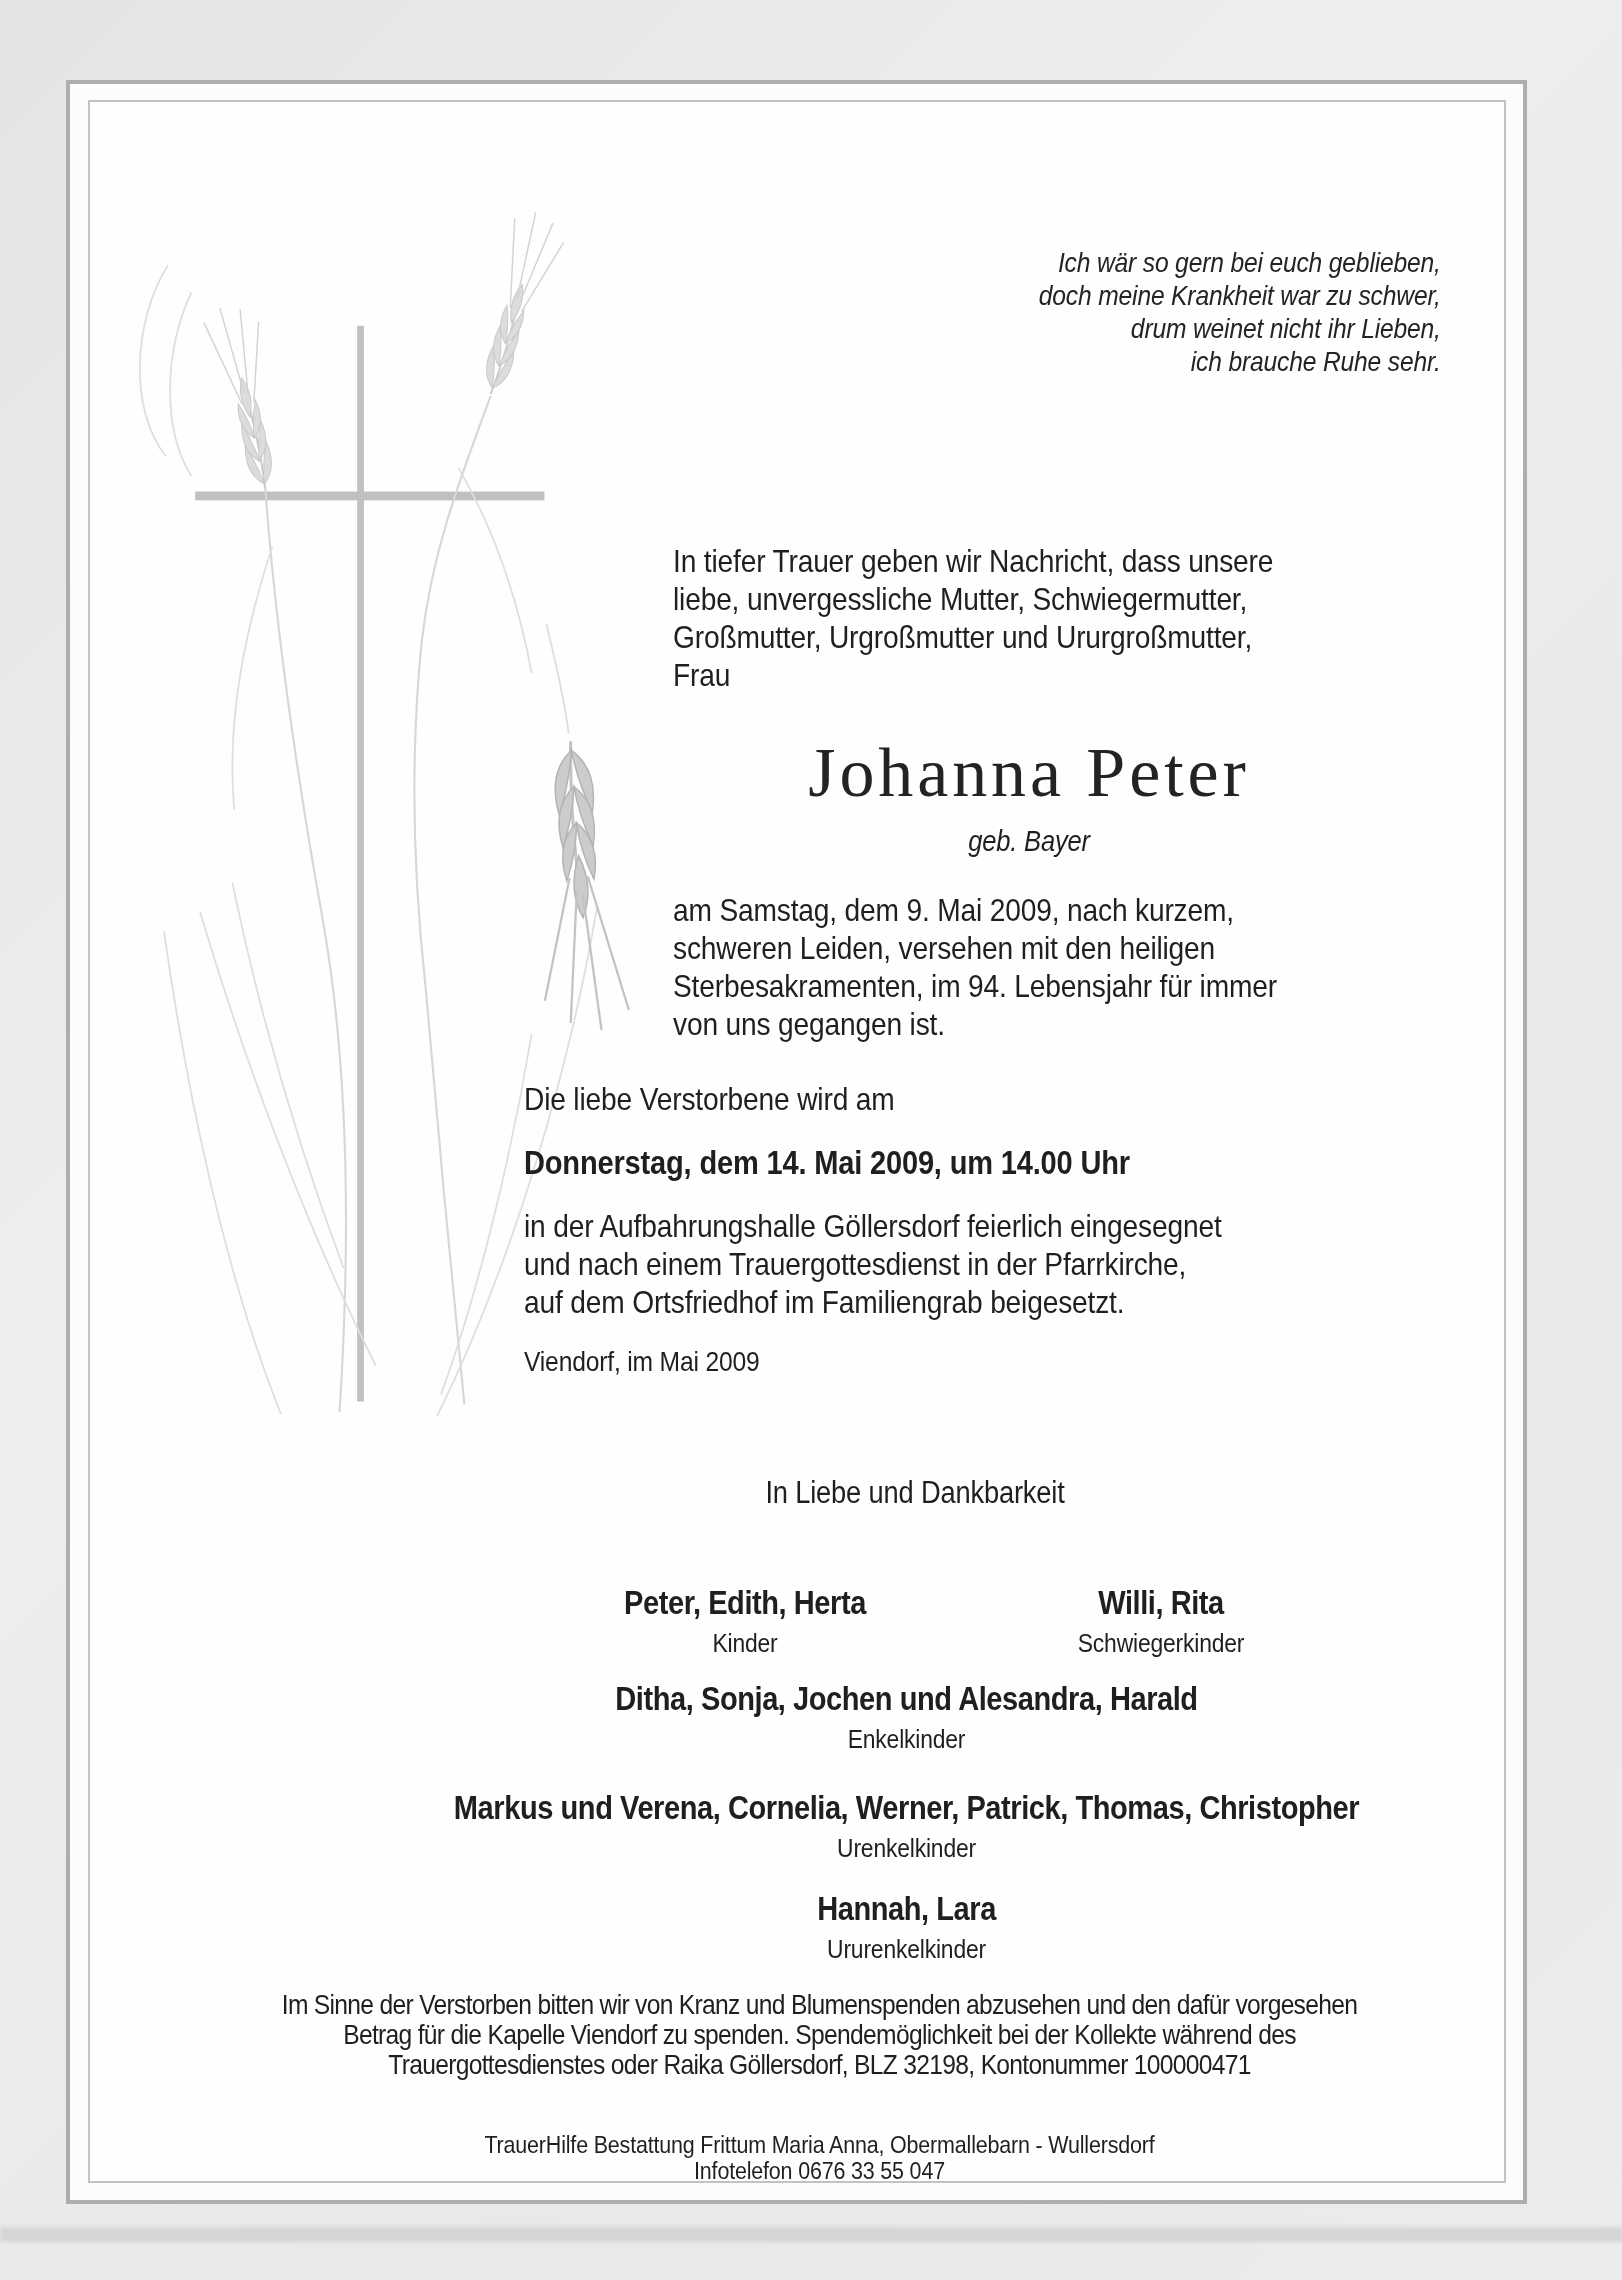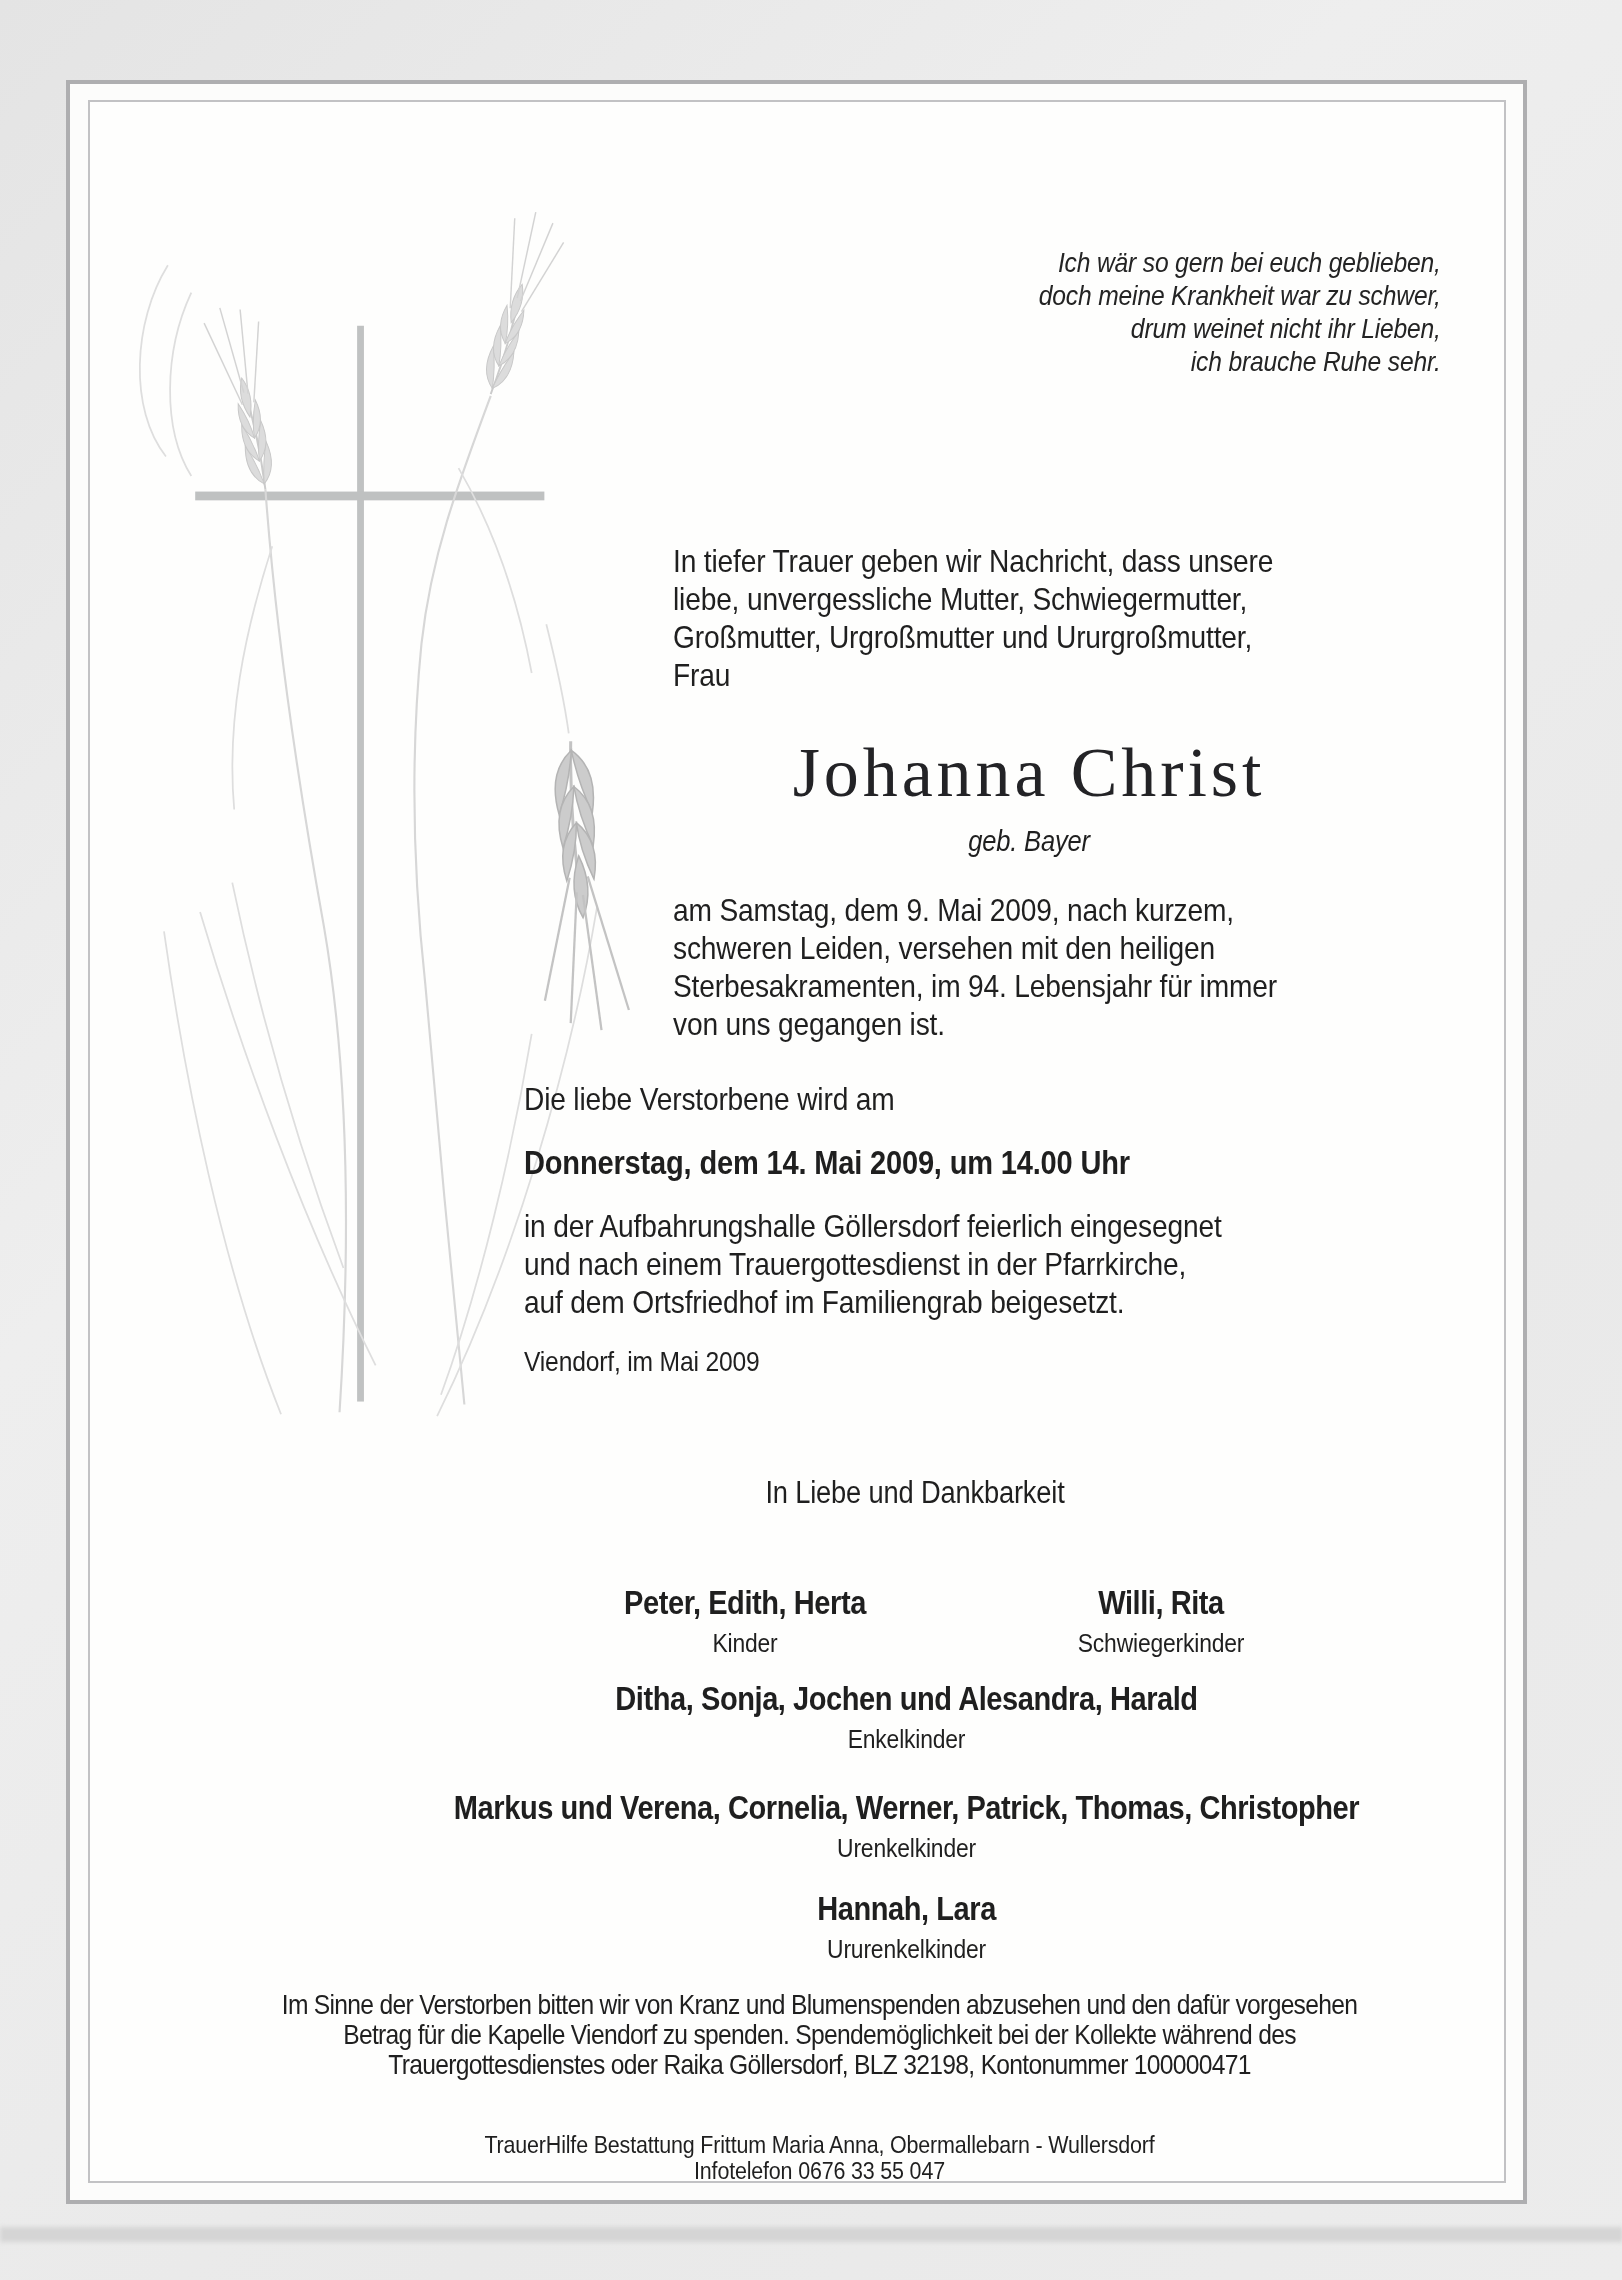--- a/index.html
+++ b/index.html
@@ -145,21 +145,21 @@
   </div>
 
   <div class="tb announce cond">
     <div>In tiefer Trauer geben wir Nachricht, dass unsere</div>
     <div>liebe, unvergessliche Mutter, Schwiegermutter,</div>
     <div>Großmutter, Urgroßmutter und Ururgroßmutter,</div>
     <div>Frau</div>
   </div>
 
   <div class="tb name-wrap">
-    <span class="name">Johanna Christ</span>
+    <span class="name">Johanna Peter</span>
   </div>
   <div class="tb maiden-wrap condC">
     <span class="maiden">geb. Bayer</span>
   </div>
 
   <div class="tb death cond">
     <div>am Samstag, dem 9. Mai 2009, nach kurzem,</div>
     <div>schweren Leiden, versehen mit den heiligen</div>
     <div>Sterbesakramenten, im 94. Lebensjahr für immer</div>
     <div>von uns gegangen ist.</div>

